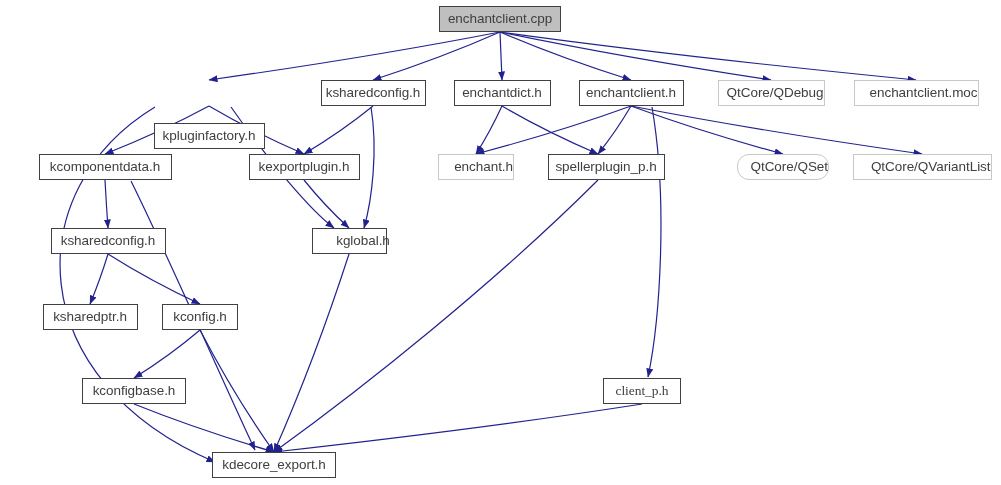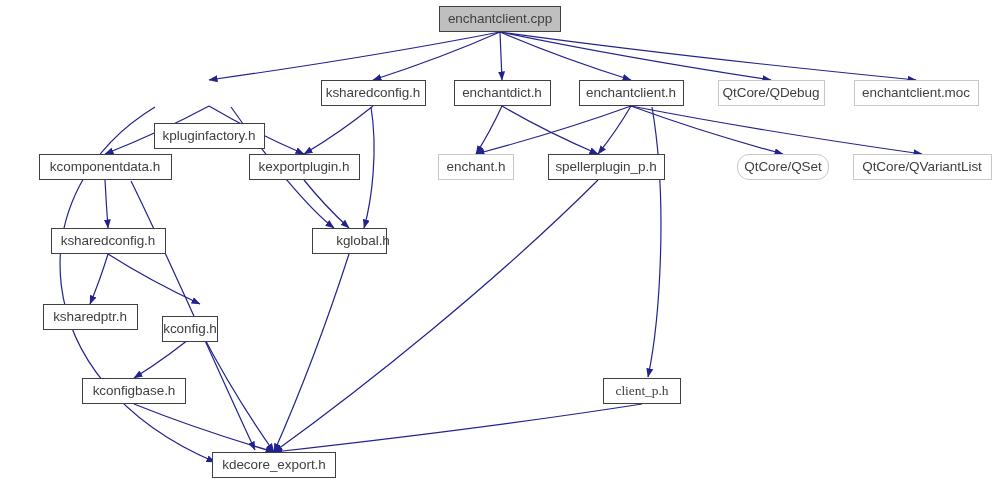--- a/index.html
+++ b/index.html
@@ -37,20 +37,21 @@
     line-height: 1;
     z-index: 5;
     letter-spacing: -0.05px;
   }
   .node.root {
     background: #bfbfbf;
     border: 1px solid #404040;
   }
   .node.external {
     border: 1px solid #c8c8c8;
+    justify-content: flex-end;
   }
   .node-label {
     pointer-events: none;
   }
 </style>
 </head>
 <body>
 
 <div id="graph-root">
   <svg id="edge-layer" viewBox="0 0 1001 485">
@@ -134,21 +135,21 @@
       </div>
       <div class="node" style="left: 50.5px; top: 228px; width: 115px;">
         <span class="node-label">ksharedconfig.h</span>
       </div>
       <div class="node" style="left: 311.5px; top: 228px; width: 75px; padding-left: 28px;">
         <span class="node-label">kglobal.h</span>
       </div>
       <div class="node" style="left: 42.5px; top: 304px; width: 95px;">
         <span class="node-label">ksharedptr.h</span>
       </div>
-      <div class="node" style="left: 162px; top: 316px; width: 56px;">
+      <div class="node" style="left: 162px; top: 304px; width: 76px;">
         <span class="node-label">kconfig.h</span>
       </div>
       <div class="node" style="left: 82px; top: 378px; width: 104px;">
         <span class="node-label">kconfigbase.h</span>
       </div>
       <div class="node" style="left: 603px; top: 378px; width: 78px; font-family: Liberation Serif, serif;">
         <span class="node-label">client_p.h</span>
       </div>
       <div class="node" style="left: 212px; top: 452px; width: 124px;">
         <span class="node-label">kdecore_export.h</span>

